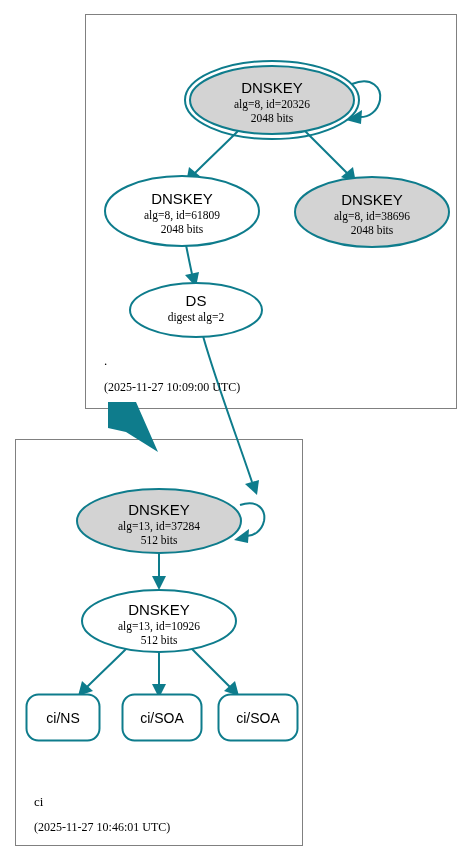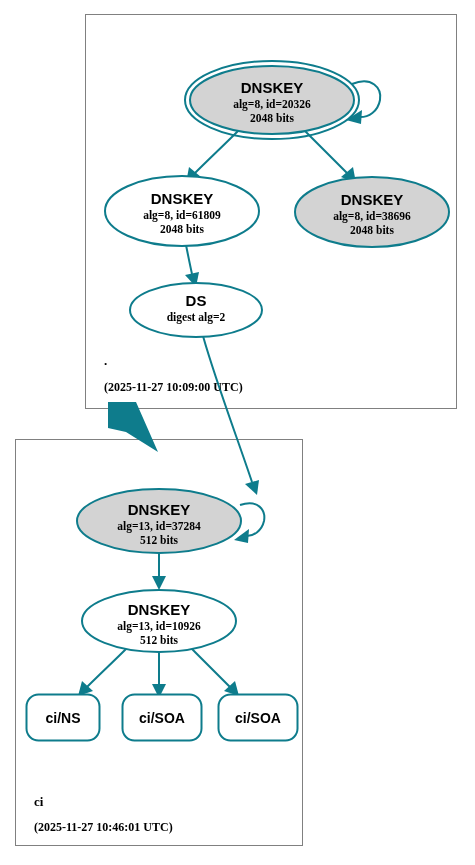--- a/index.html
+++ b/index.html
@@ -10,21 +10,20 @@
   body {
     width: 475px;
     height: 865px;
     font-family: "Liberation Sans", sans-serif;
     overflow: hidden;
   }
   #diagram-root {
     position: relative;
     width: 475px;
     height: 865px;
-    font-weight: bold;
   }
   svg#dnssec-graph {
     display: block;
     width: 475px;
     height: 865px;
   }
   .zone-box {
     fill: #ffffff;
     stroke: #808080;
     stroke-width: 1;

